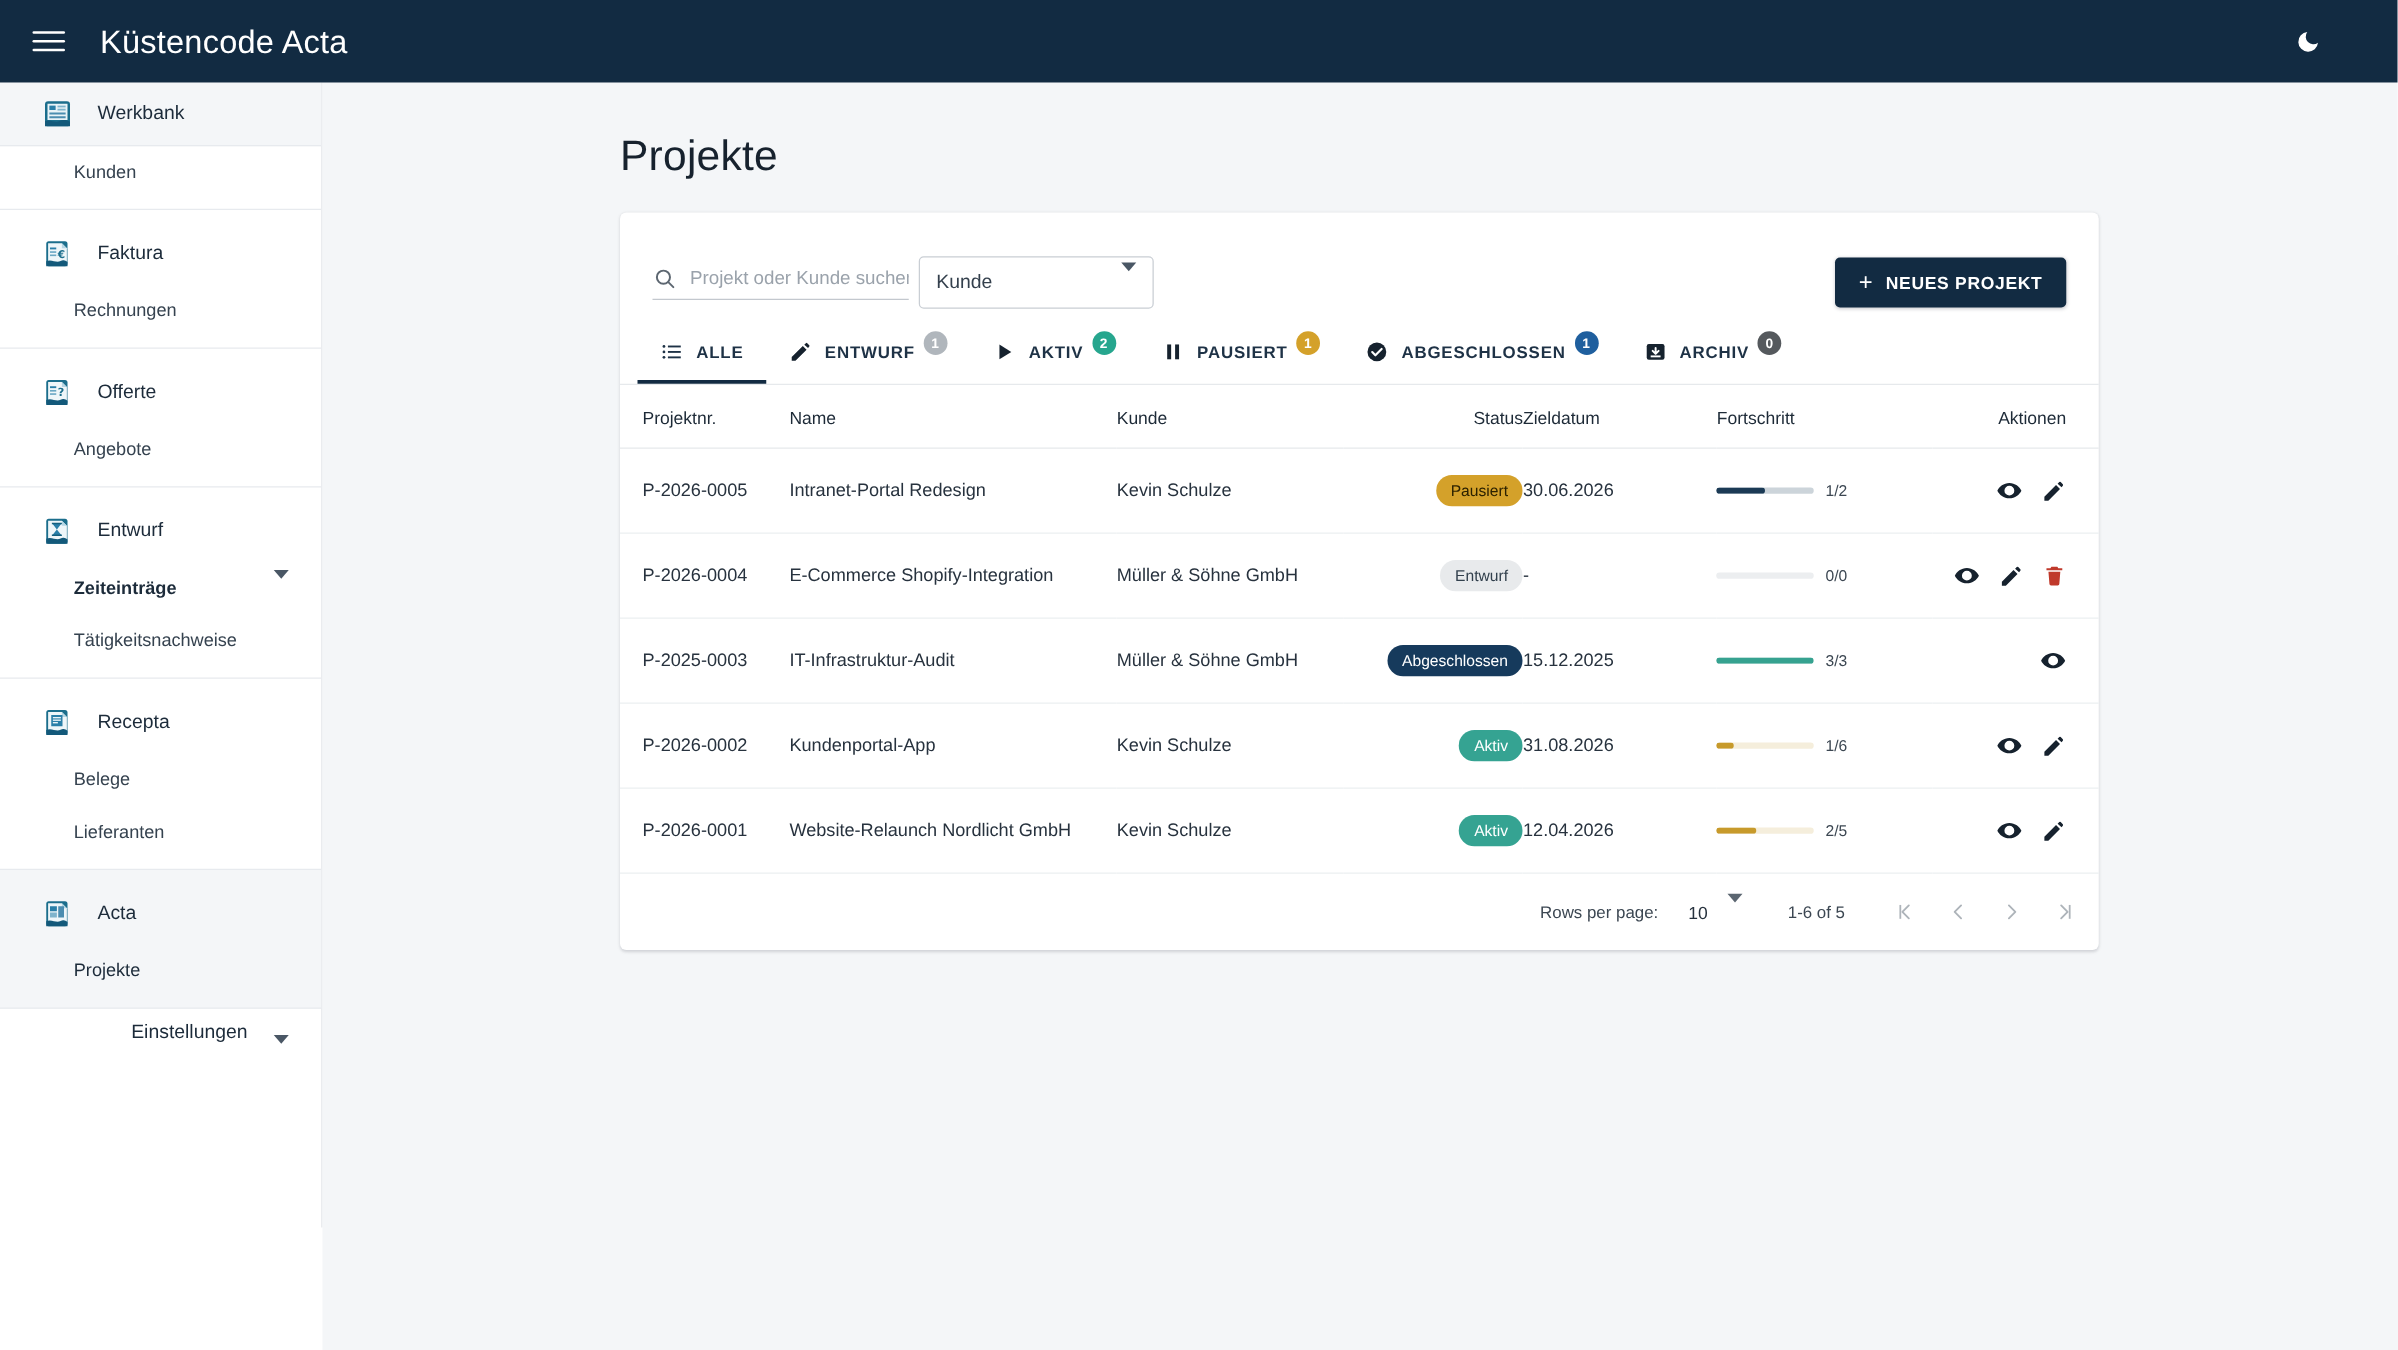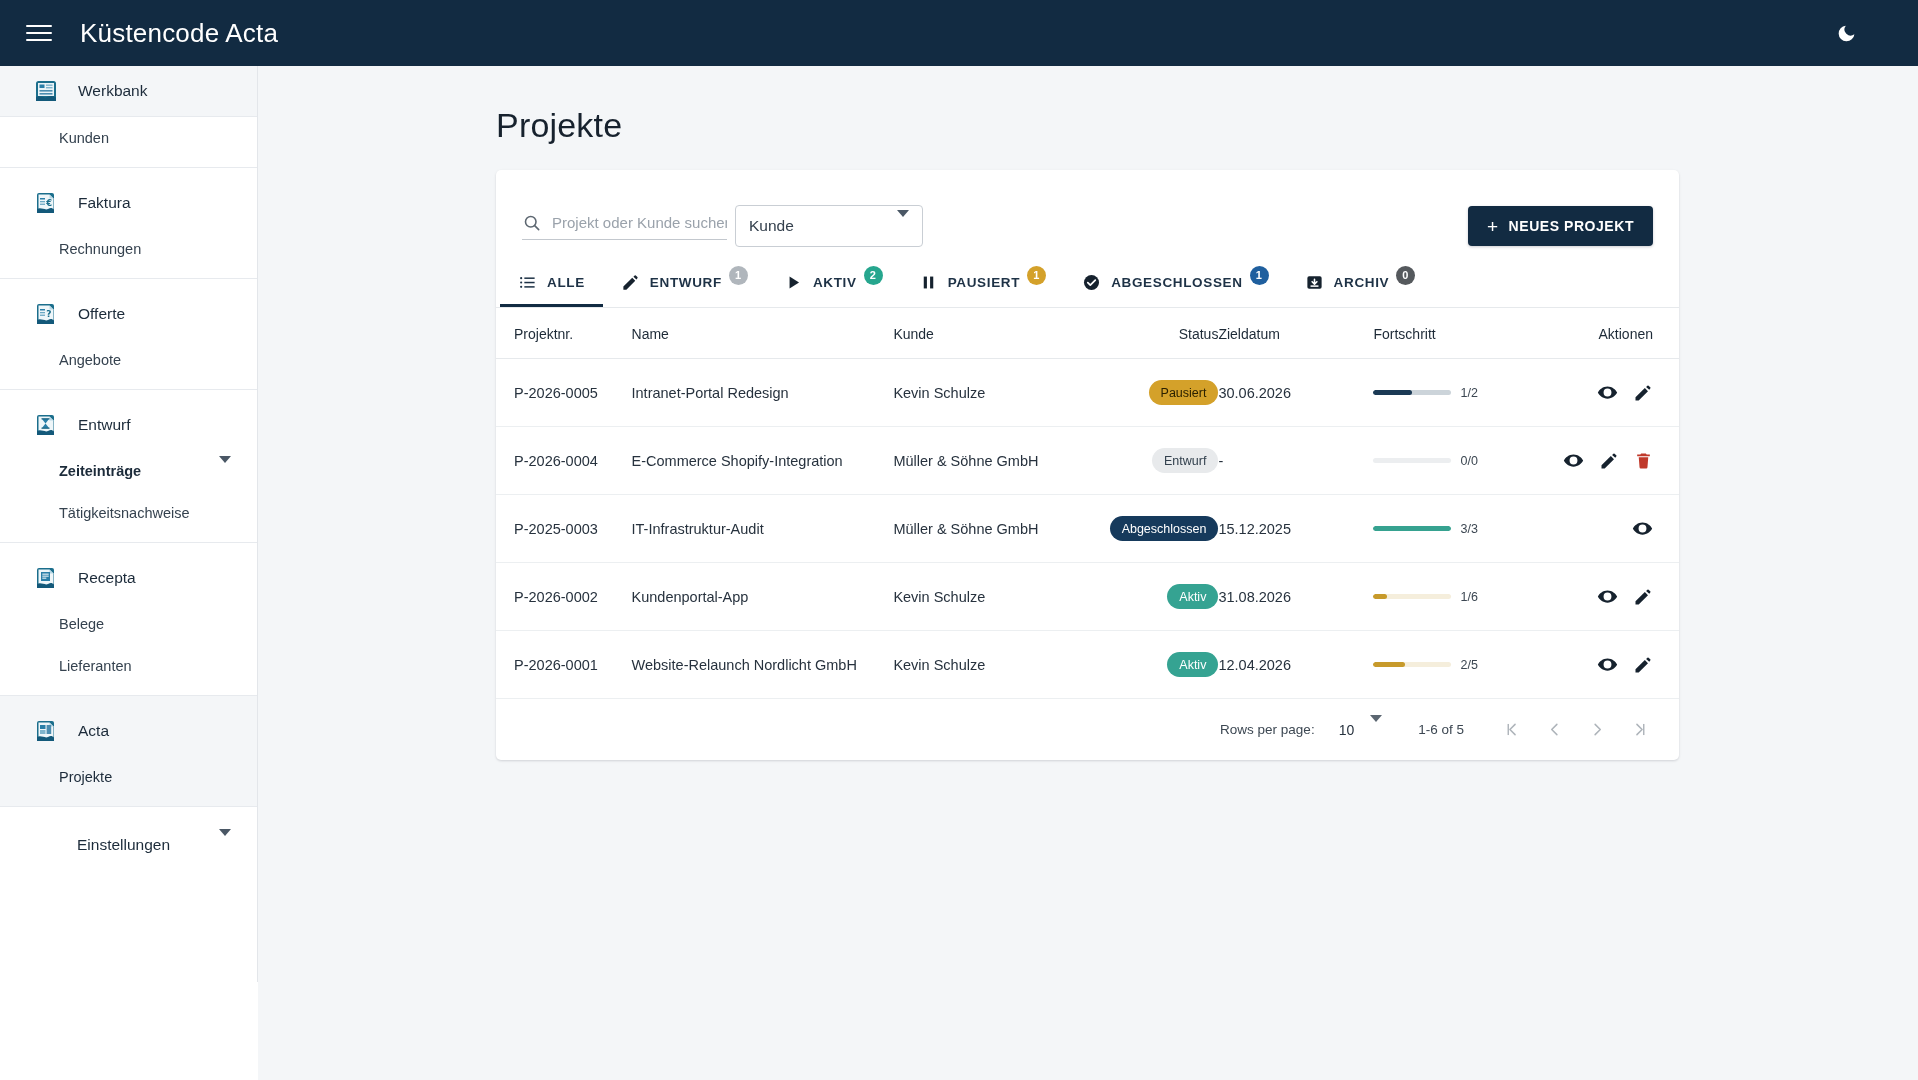--- a/index.html
+++ b/index.html
@@ -62,22 +62,22 @@
   .nav-child.sel { font-weight: 400; color: #1c2b3a; }
   .nav-child .caret { margin-left: auto; margin-right: 26px; }
   .caret-tri {
     width: 0; height: 0;
     border-left: 6px solid transparent;
     border-right: 6px solid transparent;
     border-top: 7px solid #4a5765;
   }
   .nav-settings {
     display:flex; align-items:center; height: 56px;
-    padding-left: 77px; cursor: pointer;
-    font-size: 15.5px; color: #1c2b3a;
+    padding-left: 46px; cursor: pointer;
+    font-size: 15.5px; color: #1c2b3a; flex-direction: column;
   }
   .pad8 { height: 8px; }
   .pad10 { height: 10px; }
 
   
   .main {
     position: absolute; top: 66px; left: 258px;
     width: 1660px; height: 1014px;
     background: #f4f6f8;
     overflow: hidden;
@@ -124,22 +124,22 @@
     background: #122b42; color: #fff;
     border: none; border-radius: 4px; cursor: pointer;
     font-family: inherit; font-size: 14px; font-weight: 600; letter-spacing: .55px;
     box-shadow: 0 1px 3px rgba(16,24,40,.22);
     margin-right: 4px;
   }
   .btn-primary .plus { font-size: 19px; font-weight: 400; line-height: 1; }
 
   
   .tabs {
-    display: flex; align-items: flex-end;
-    padding: 0 4px; height: 52px;
+    display: flex; align-items: center;
+    padding: 0 14px; height: 52px;
     border-bottom: 1px solid #e6e9ec;
     position: relative;
   }
   .tab {
     display: flex; align-items: center; gap: 10px;
     height: 50px; padding: 0 18px; cursor: pointer;
     font-size: 13.5px; font-weight: 700; letter-spacing: .65px;
     color: #1e3246; position: relative;
   }
   .tab .ti { display:flex; align-items:center; }
@@ -186,21 +186,21 @@
   }
   .prog-fill { height: 100%; border-radius: 3px; }
   .prog-lbl { font-size: 12.5px; color: #3c4752; }
 
   .acts { display: flex; align-items: center; justify-content: flex-end; gap: 15px; }
   .acts svg { cursor: pointer; display: block; }
 
   
   .tfoot {
     display: flex; align-items: center; justify-content: flex-end;
-    height: 61px; padding-right: 20px; gap: 0; text-align: center;
+    height: 61px; padding-right: 8px; gap: 0; text-align: center;
   }
   .rpp-label { font-size: 13.5px; color: #3c4752; }
   .rpp-val {
     display: flex; align-items: center; gap: 16px;
     margin-left: 24px; cursor: pointer;
     font-size: 14px; color: #27323e;
   }
   .range { margin-left: 36px; font-size: 13.5px; color: #3c4752; }
   .pgbtns { display: flex; align-items: center; gap: 5px; margin-left: 28px; }
   .pgbtn {

